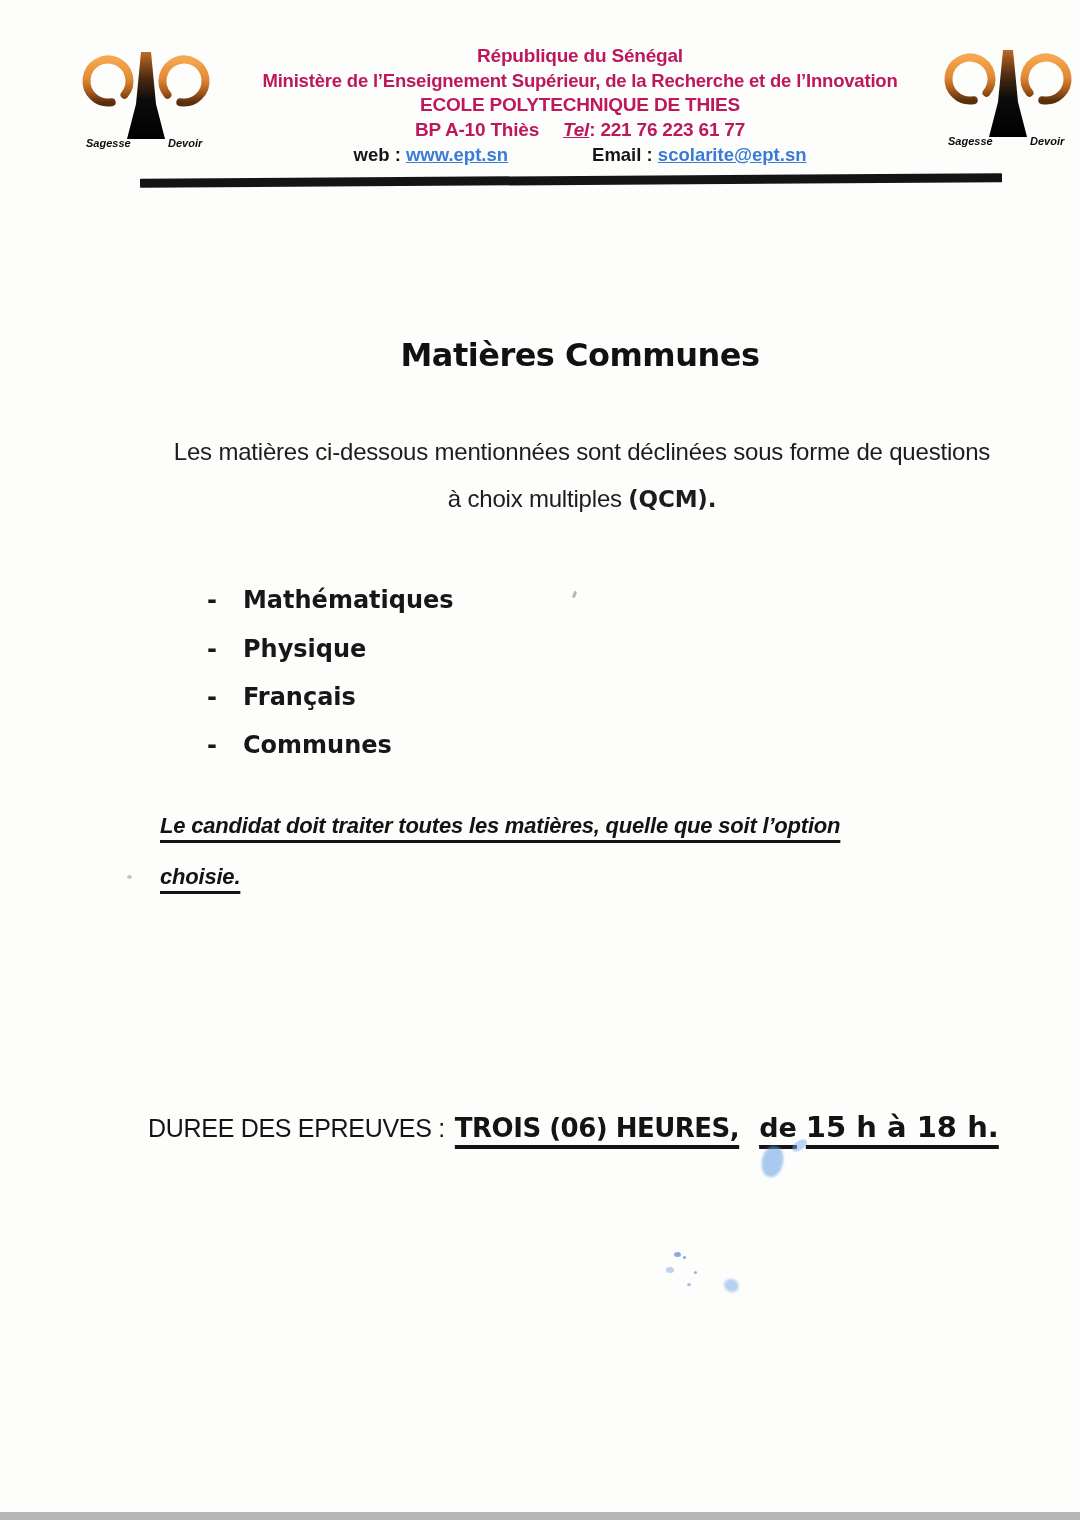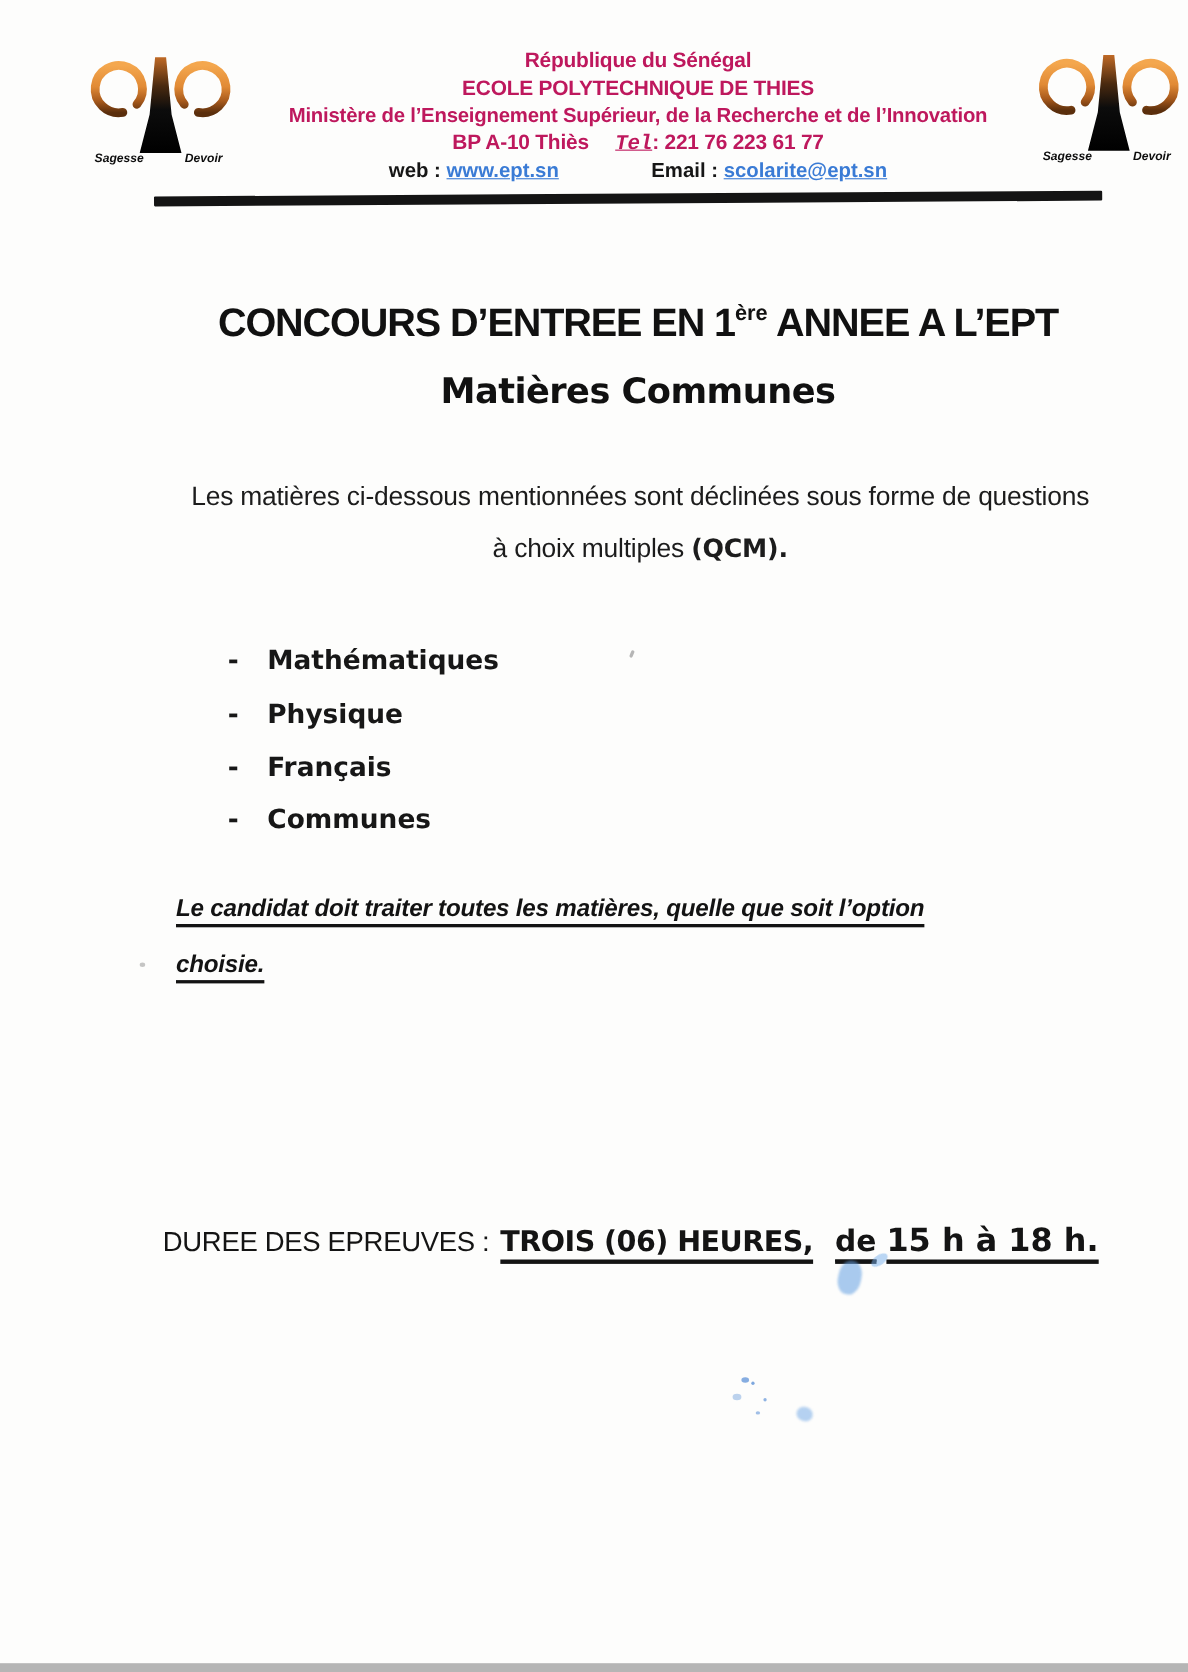--- a/index.html
+++ b/index.html
@@ -7,21 +7,21 @@
     position:relative;width:1080px;height:1520px;margin:0 auto;
     background:#fdfdfc;overflow:hidden;
     font-family:"Liberation Sans",sans-serif;color:#1b1b1b;
   }
   .abs{position:absolute;white-space:nowrap;}
 
   
   .head-lines{position:absolute;left:220px;top:44px;width:720px;text-align:center;}
   .hl{font-weight:bold;font-size:19px;line-height:24.5px;color:#be185d;letter-spacing:-0.2px;}
   .hl.ministry{font-size:18.5px;}
-  .tel-label{font-style:italic;text-decoration:underline;margin-left:24px;font-family:Liberation Mono, monospace;}
+  .tel-label{font-style:italic;text-decoration:underline;margin-left:24px;}
   .contact-row{display:flex;justify-content:center;gap:84px;font-weight:bold;font-size:18.5px;line-height:26px;text-align:right;}
   .link{color:#3a7bd5;text-decoration:underline;font-weight:bold;cursor:pointer;}
   .lbl{color:#161616;}
 
   .logo{position:absolute;width:136px;height:104px;}
   .logo-left{left:78px;top:46px;}
   .logo-right{left:940px;top:44px;}
   .logo svg{width:100%;height:100%;display:block;}
 
   .rule{position:absolute;left:140px;top:176px;width:862px;height:9px;background:#141414;transform:rotate(-0.35deg);border-radius:1px;}
@@ -110,33 +110,32 @@
         <path d="M 89.5 48.8 A 21.5 21.5 0 1 1 102.3 56.2" fill="none" stroke="url(#lg)" stroke-width="8" stroke-linecap="round"></path>
         <line x1="79" y1="35" x2="130" y2="35" stroke="url(#lg)" stroke-width="7"></line>
         <polygon points="63,6 73,6 78,58 87,93 49,93 58,58" fill="url(#tg)"></polygon>
         <text x="8" y="101" font-size="11" font-weight="bold" font-style="italic" fill="#0d0d0d">Sagesse</text>
         <text x="90" y="101" font-size="11" font-weight="bold" font-style="italic" fill="#0d0d0d">Devoir</text>
       </svg>
     </div>
 
     <div class="head-lines">
       <div class="hl">République du Sénégal</div>
+      <div class="hl ministry">Ministère de l’Enseignement Supérieur, de la Recherche et de l’Innovation</div>
       <div class="hl">ECOLE POLYTECHNIQUE DE THIES</div>
-      <div class="hl ministry">Ministère de l’Enseignement Supérieur, de la Recherche et de l’Innovation</div>
       <div class="hl"><span>BP A-10 Thiès</span><span class="tel-label">Tel</span><span>: 221 76 223 61 77</span></div>
       <div class="contact-row">
         <span><span class="lbl">web :</span> <a class="link">www.ept.sn</a></span>
         <span><span class="lbl">Email :</span> <a class="link">scolarite@ept.sn</a></span>
       </div>
     </div>
   </div>
 
   <div class="rule"></div>
 
-  <div class="abs title-wrap doc-title"><span>CONCOURS D’ENTREE EN 1</span><sup>ère</sup><span> ANNEE A L’EPT</span></div>
   <div class="abs title-wrap doc-subtitle">Matières Communes</div>
 
   <div class="abs intro intro-1">Les matières ci-dessous mentionnées sont déclinées sous forme de questions</div>
   <div class="abs intro intro-2"><span>à choix multiples </span><b>(QCM).</b></div>
 
   <div class="subject" style="top:586px">
       <span class="dash">-</span>
       <span>Mathématiques</span>
     </div>
   <div class="subject" style="top:635px">

